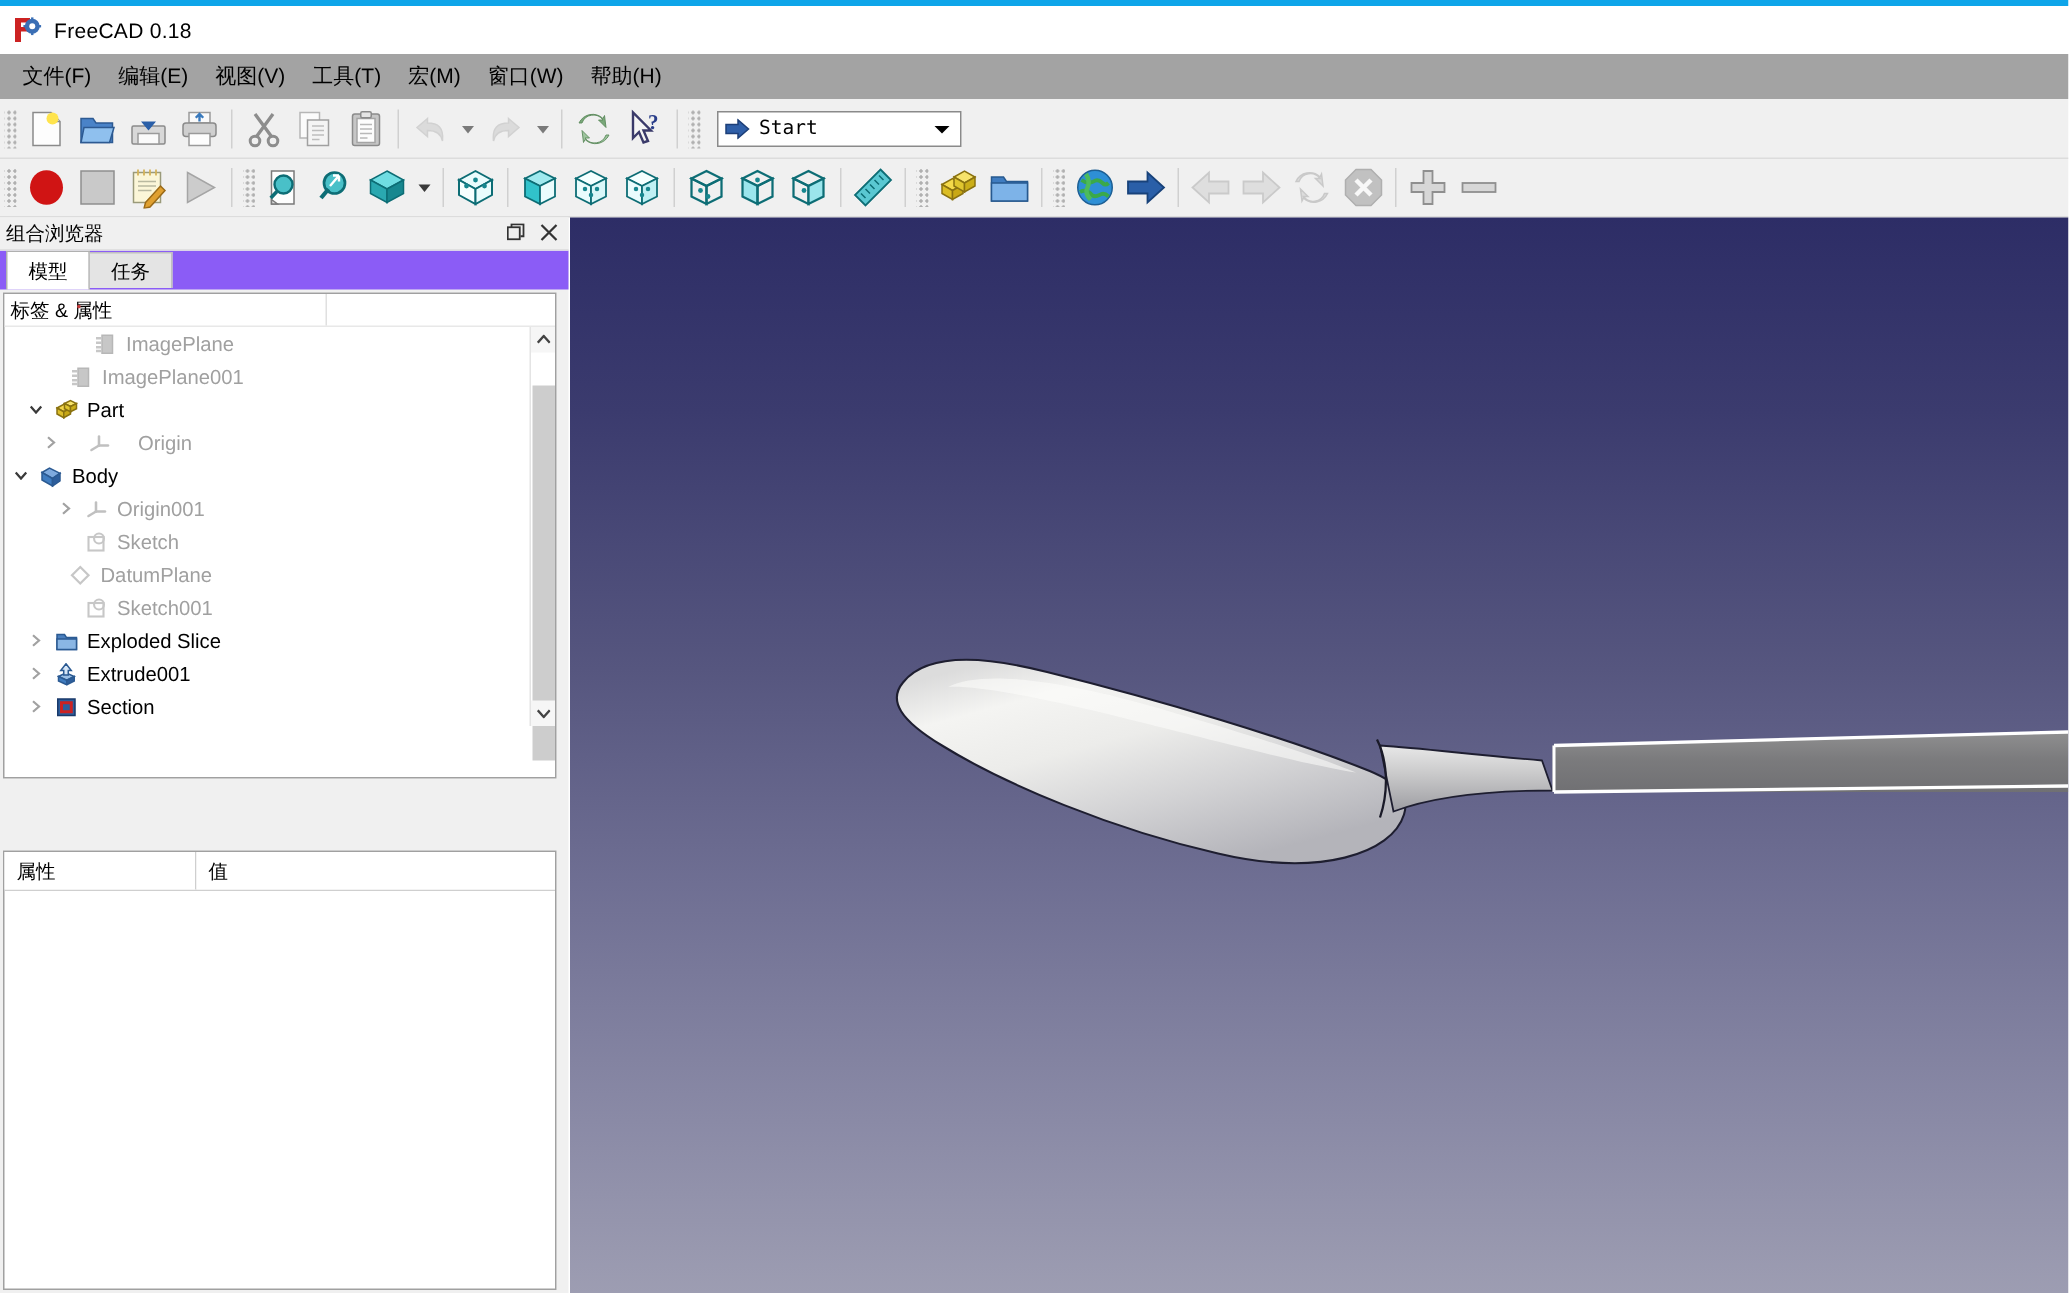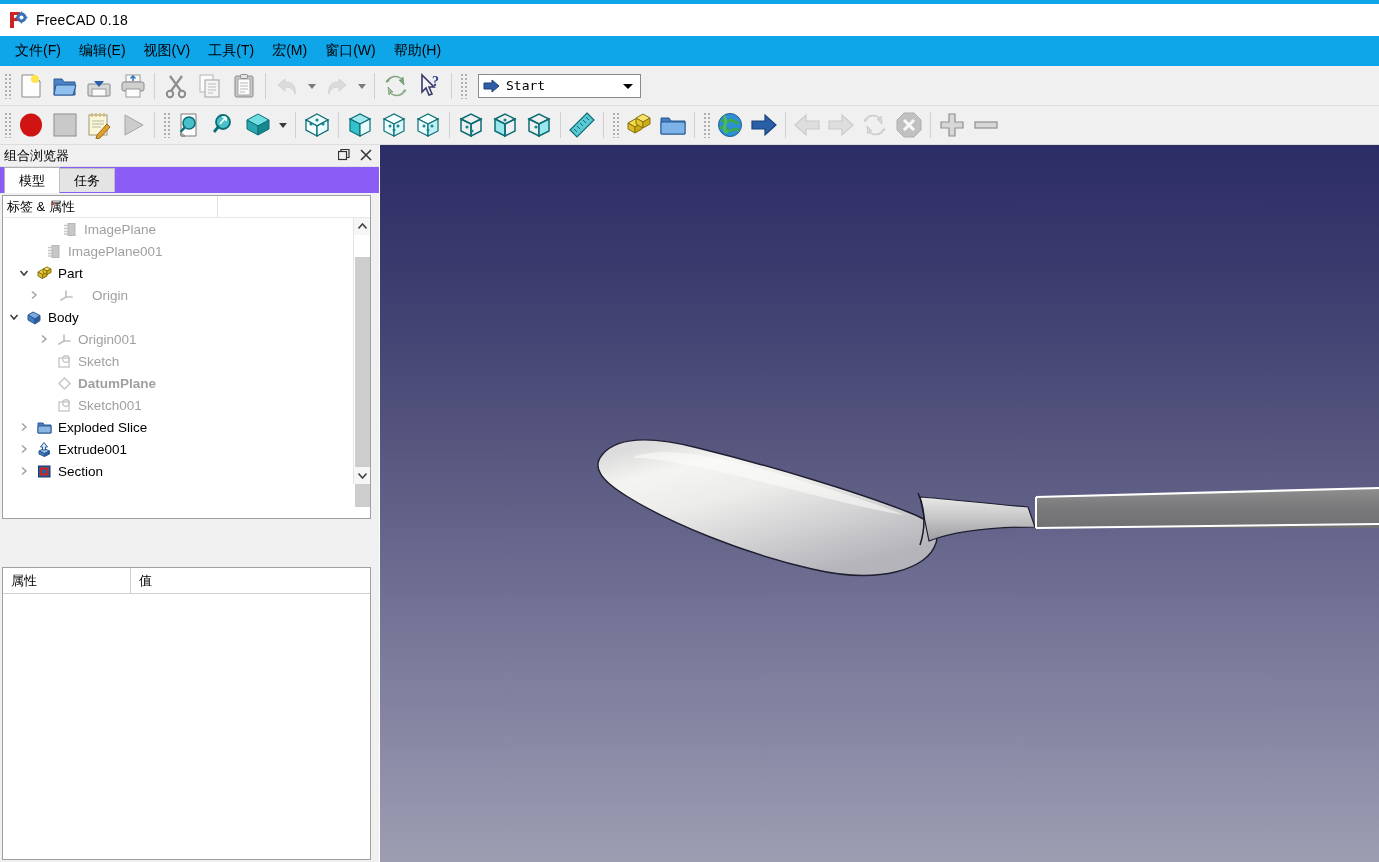--- a/index.html
+++ b/index.html
@@ -17,21 +17,21 @@
     background: #ffffff;
     display: flex; align-items: center; padding-left: 8px;
     border-top: 4px solid #0ea5e9;
   }
   .titlebar-logo { width: 20px; height: 20px; position: relative; margin-right: 8px; }
   .title-text { font-size: 14px; color: #000; letter-spacing: .2px; }
 
   
   .menubar {
     position: absolute; left: 0; top: 36px; width: 1379px; height: 30px;
-    background: #0ea5e9; display: flex; align-items: center; padding-left: 6px;
+    background: #a3a3a3; display: flex; align-items: center; padding-left: 6px;
   }
   .menu-item {
     font-size: 14px; color: #000; padding: 3px 9px; cursor: default; white-space: nowrap;
   }
 
   
   .toolbar-row {
     position: absolute; left: 0; width: 1379px; background: #f0f0f0;
     display: flex; align-items: center;
     border-bottom: 1px solid #dcdcdc;
@@ -629,21 +629,21 @@
           <div class="tree-row dim" style="padding-left: 30px;">
             <span class="tw chev"></span>
             <span class="tree-icon" style="opacity: 0.55;">
               <svg width="15" height="15" viewBox="0 0 15 15">
                 <rect x="2" y="4" width="10" height="9" fill="none" stroke="#9a9a9a" stroke-width="1.4"></rect>
                 <circle cx="9" cy="5" r="3.3" fill="none" stroke="#9a9a9a" stroke-width="1.4"></circle>
               </svg>
             </span>
             <span>Sketch</span>
           </div>
-          <div class="tree-row dim" style="padding-left: 30px; font-weight: bold;">
+          <div class="tree-row dim" style="padding-left: 19px;">
             <span class="tw chev"></span>
             <span class="tree-icon" style="opacity: 0.55;">
               <svg width="15" height="15" viewBox="0 0 15 15">
                 <path d="M7.5 2 L13 7.5 L7.5 13 L2 7.5 Z" fill="none" stroke="#9a9a9a" stroke-width="1.5"></path>
               </svg>
             </span>
             <span>DatumPlane</span>
           </div>
           <div class="tree-row dim" style="padding-left: 30px;">
             <span class="tw chev"></span>

